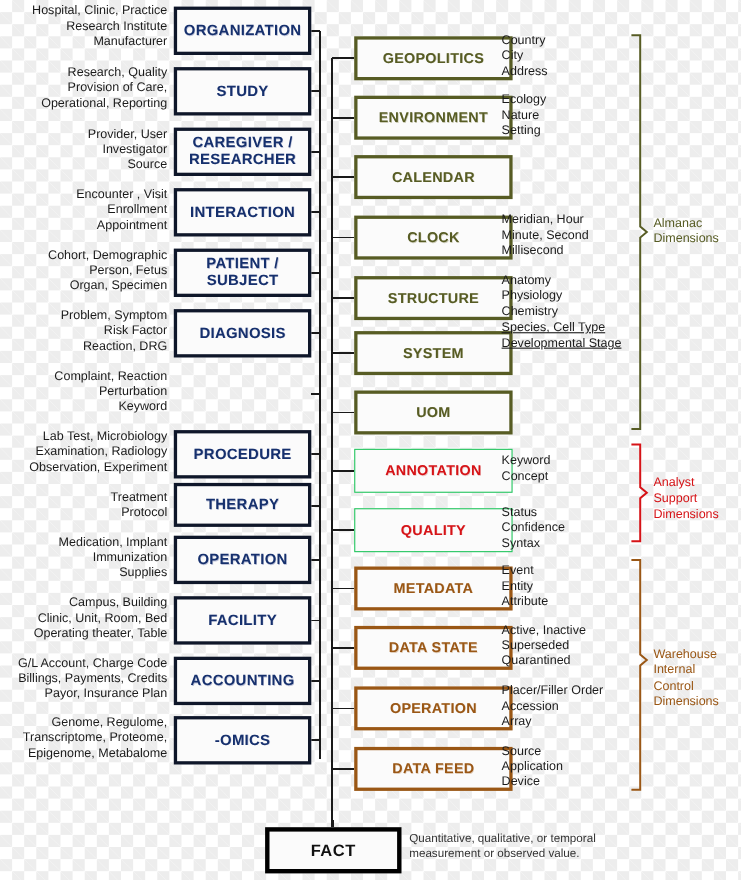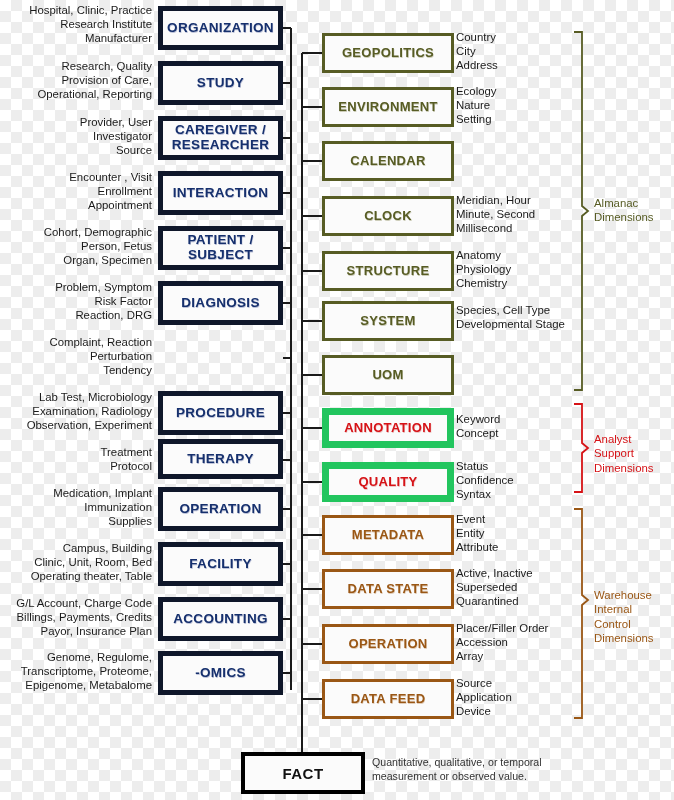--- a/index.html
+++ b/index.html
@@ -31,30 +31,30 @@
     text-align:center;
     background:#fbfbfb;
     font-weight:bold;
     letter-spacing:.3px;
     line-height:1.08;
   }
 
   
   .lbox{
     left:158px;width:125px;
-    border:5px solid #0f172a;
+    border:3px solid #0f172a;
     color:#16306d;
     font-size:13.5px;
     text-shadow:0.5px 0.5px 0 rgba(140,150,190,.55);
   }
   
-  .rbox{ left:322px;width:132px; font-size:13px; }
+  .rbox{ left:322px;width:144px; font-size:13px; }
   .g-olive{ border:3px solid #575c24; color:#575c24;
             text-shadow:0.5px 0.5px 0 rgba(160,160,120,.5);}
-  .g-red  { border:7px solid #22c55e; color:#d61317;
+  .g-red  { border:1px solid #22c55e; color:#d61317;
             text-shadow:0.5px 0.5px 0 rgba(220,140,140,.45);}
   .g-brown{ border:3px solid #9a5715; color:#9a5715;
             text-shadow:0.5px 0.5px 0 rgba(200,160,120,.5);}
 
   
   .factbox{
     position:absolute;left:241px;top:752px;width:124px;height:42px;
     box-sizing:border-box;border:4px solid #000;background:#fbfbfb;
     display:flex;align-items:center;justify-content:center;
     font-weight:bold;font-size:15px;color:#111;letter-spacing:.5px;
@@ -192,21 +192,21 @@
 Risk Factor
 Reaction, DRG</div>
     </div>
   <div class="box lbox" style="top:281px;height:44px;">
       <span>DIAGNOSIS</span>
     </div>
 
   <div class="ltext-wrap" style="top:336px;">
       <div class="ltext" style="white-space: pre-line;">Complaint, Reaction
 Perturbation
-Tendency</div>
+Keyword</div>
     </div>
 
   <div class="ltext-wrap" style="top:391px;">
       <div class="ltext" style="white-space: pre-line;">Lab Test, Microbiology
 Examination, Radiology
 Observation, Experiment</div>
     </div>
   <div class="box lbox" style="top:391px;height:44px;text-align:center;">
       <span>PROCEDURE</span>
     </div>
@@ -286,21 +286,21 @@
   <div class="box rbox g-olive" style="top:251px;height:40px;">
       <span>STRUCTURE</span>
     </div>
   <div class="rtext" style="top: 249px; white-space: pre-line;">Anatomy
 Physiology
 Chemistry</div>
 
   <div class="box rbox g-olive" style="top:301px;height:40px;">
       <span>SYSTEM</span>
     </div>
-  <div class="rtext" style="top: 304px; white-space: pre-line;">Species, Cell Type
+  <div class="rtext" style="top: 292px; white-space: pre-line; text-decoration: underline;">Species, Cell Type
 Developmental Stage</div>
 
   <div class="box rbox g-olive" style="top:355px;height:40px;">
       <span>UOM</span>
     </div>
 
   <div class="box rbox g-red" style="top:408px;height:40px;">
       <span>ANNOTATION</span>
     </div>
   <div class="rtext" style="top: 413px; white-space: pre-line;">Keyword

